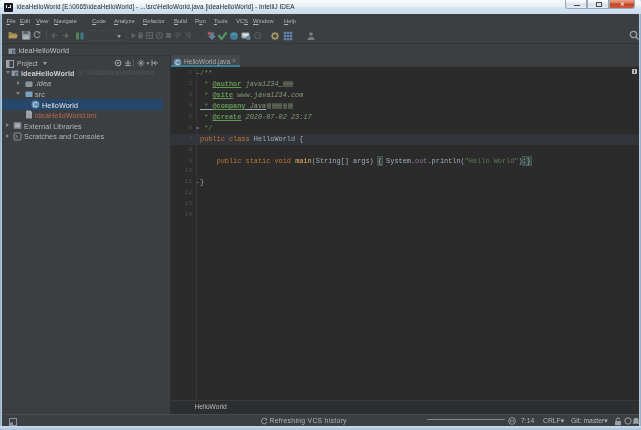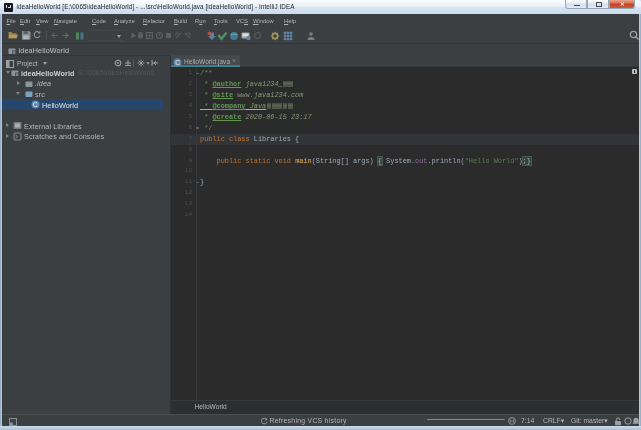--- a/index.html
+++ b/index.html
@@ -243,20 +243,27 @@
           <rect x="0.5" y="1.5" width="7" height="5.5" rx="0.8" fill="#7ba0c0"></rect>
         </svg>
       <span class="lbl" style="left:33px;">src</span>
     </div>
     <div class="trow" style="top:31.35px;background:#26466b;width:161px;">
       <svg class="ico" style="left:29px;top:1px;" width="9" height="9">
           <circle cx="4.5" cy="4.5" r="4" fill="#5e8bb0"></circle>
           <text x="4.5" y="6.8" font-size="6.5" fill="#eee" text-anchor="middle" font-family="Liberation Sans">C</text>
         </svg>
       <span class="lbl" style="left:40px;color:#e8e8e8;">HelloWorld</span>
+    </div>
+    <div class="trow" style="top:41.9px;">
+      <svg class="ico" style="left:23px;top:0.5px;" width="8" height="9">
+          <path d="M1 0.5 h4 l2 2 v6 h-6 z" fill="#9aa0a6"></path>
+          <path d="M5 0.5 l2 2 h-2 z" fill="#c8cdd2"></path>
+        </svg>
+      <span class="lbl" style="left:33px;color:#bc6a51;">ideaHelloWorld.iml</span>
     </div>
     <div class="trow" style="top:52.45px;">
       <div class="arr arrR" style="left:4px;"></div>
       <svg class="ico" style="left:11px;top:1px;" width="9" height="9">
           <rect x="0.5" y="1" width="8" height="7" rx="1" fill="#777d82"></rect>
           <rect x="2" y="2.5" width="5" height="4" fill="#a8b0b6"></rect>
         </svg>
       <span class="lbl" style="left:22px;">External Libraries</span>
     </div>
     <div class="trow" style="top:63px;">
@@ -298,23 +305,23 @@
         <div class="gnum" style="top:132.1px;">13</div>
         <div class="gnum" style="top:143.0px;">14</div>
       </div>
     <div class="abs" style="left:24.5px;top:6px;width:3px;height:1.2px;background:#5a5f61;"></div>
     <div class="abs" style="left:24.5px;top:60.4px;width:3px;height:1.2px;background:#5a5f61;"></div>
     <div class="abs" style="left:24.5px;top:114.9px;width:3px;height:1.2px;background:#55595b;"></div>
     <div class="cl" style="top:1.3px;"><span class="doc">/**</span></div>
     <div class="cl" style="top:12.2px;"><span class="doc"> * </span><span class="doctag">@author</span><span class="docval"> java1234_<i class="cjk"></i><i class="cjk"></i></span></div>
     <div class="cl" style="top:23.1px;"><span class="doc"> * </span><span class="doctag">@site</span><span class="docval"> www.java1234.com</span></div>
     <div class="cl" style="top:34.0px;text-decoration:underline;"><span class="doc"> * </span><span class="doctag">@company</span><span class="docval"> Java<i class="cjk"></i><i class="cjk"></i><i class="cjk"></i><i class="cjk"></i><i class="cjk"></i></span></div>
-    <div class="cl" style="top:44.9px;"><span class="doc"> * </span><span class="doctag">@create</span><span class="docval"> 2020-06-15 23:17</span></div>
+    <div class="cl" style="top:44.9px;"><span class="doc"> * </span><span class="doctag">@create</span><span class="docval"> 2020-07-02 23:17</span></div>
     <div class="cl" style="top:55.8px;"><span class="doc"> */</span></div>
-    <div class="cl" style="top:66.7px;"><span class="kw">public class </span><span>Libraries {</span></div>
+    <div class="cl" style="top:66.7px;"><span class="kw">public class </span><span>HelloWorld {</span></div>
     <div class="cl" style="top:88.5px;">    <span class="kw">public static void </span><span class="mtd">main</span><span>(String[] args) <span class="brace">{</span> System.<span class="fld">out</span>.println(<span class="str">"Hello World"</span>)<span class="brace">;}</span></span></div>
     <div class="cl" style="top:110.3px;">}</div>
     <div class="ico" style="left:461px;top:2.2px;width:4.5px;height:5px;background:#b9bdbf;border-radius:0.8px;"></div>
       <div class="ico" style="left:463px;top:3.2px;width:1px;height:3px;background:#2b2b2b;"></div>
   </div>
   <div id="crumb">
       <div style="position:absolute;left:23.6px;top:1.6px;font-size:6.6px;">HelloWorld</div>
     </div>
   <div id="status">
     <svg class="ico" style="left:7px;top:3.8px;" width="8" height="8">

